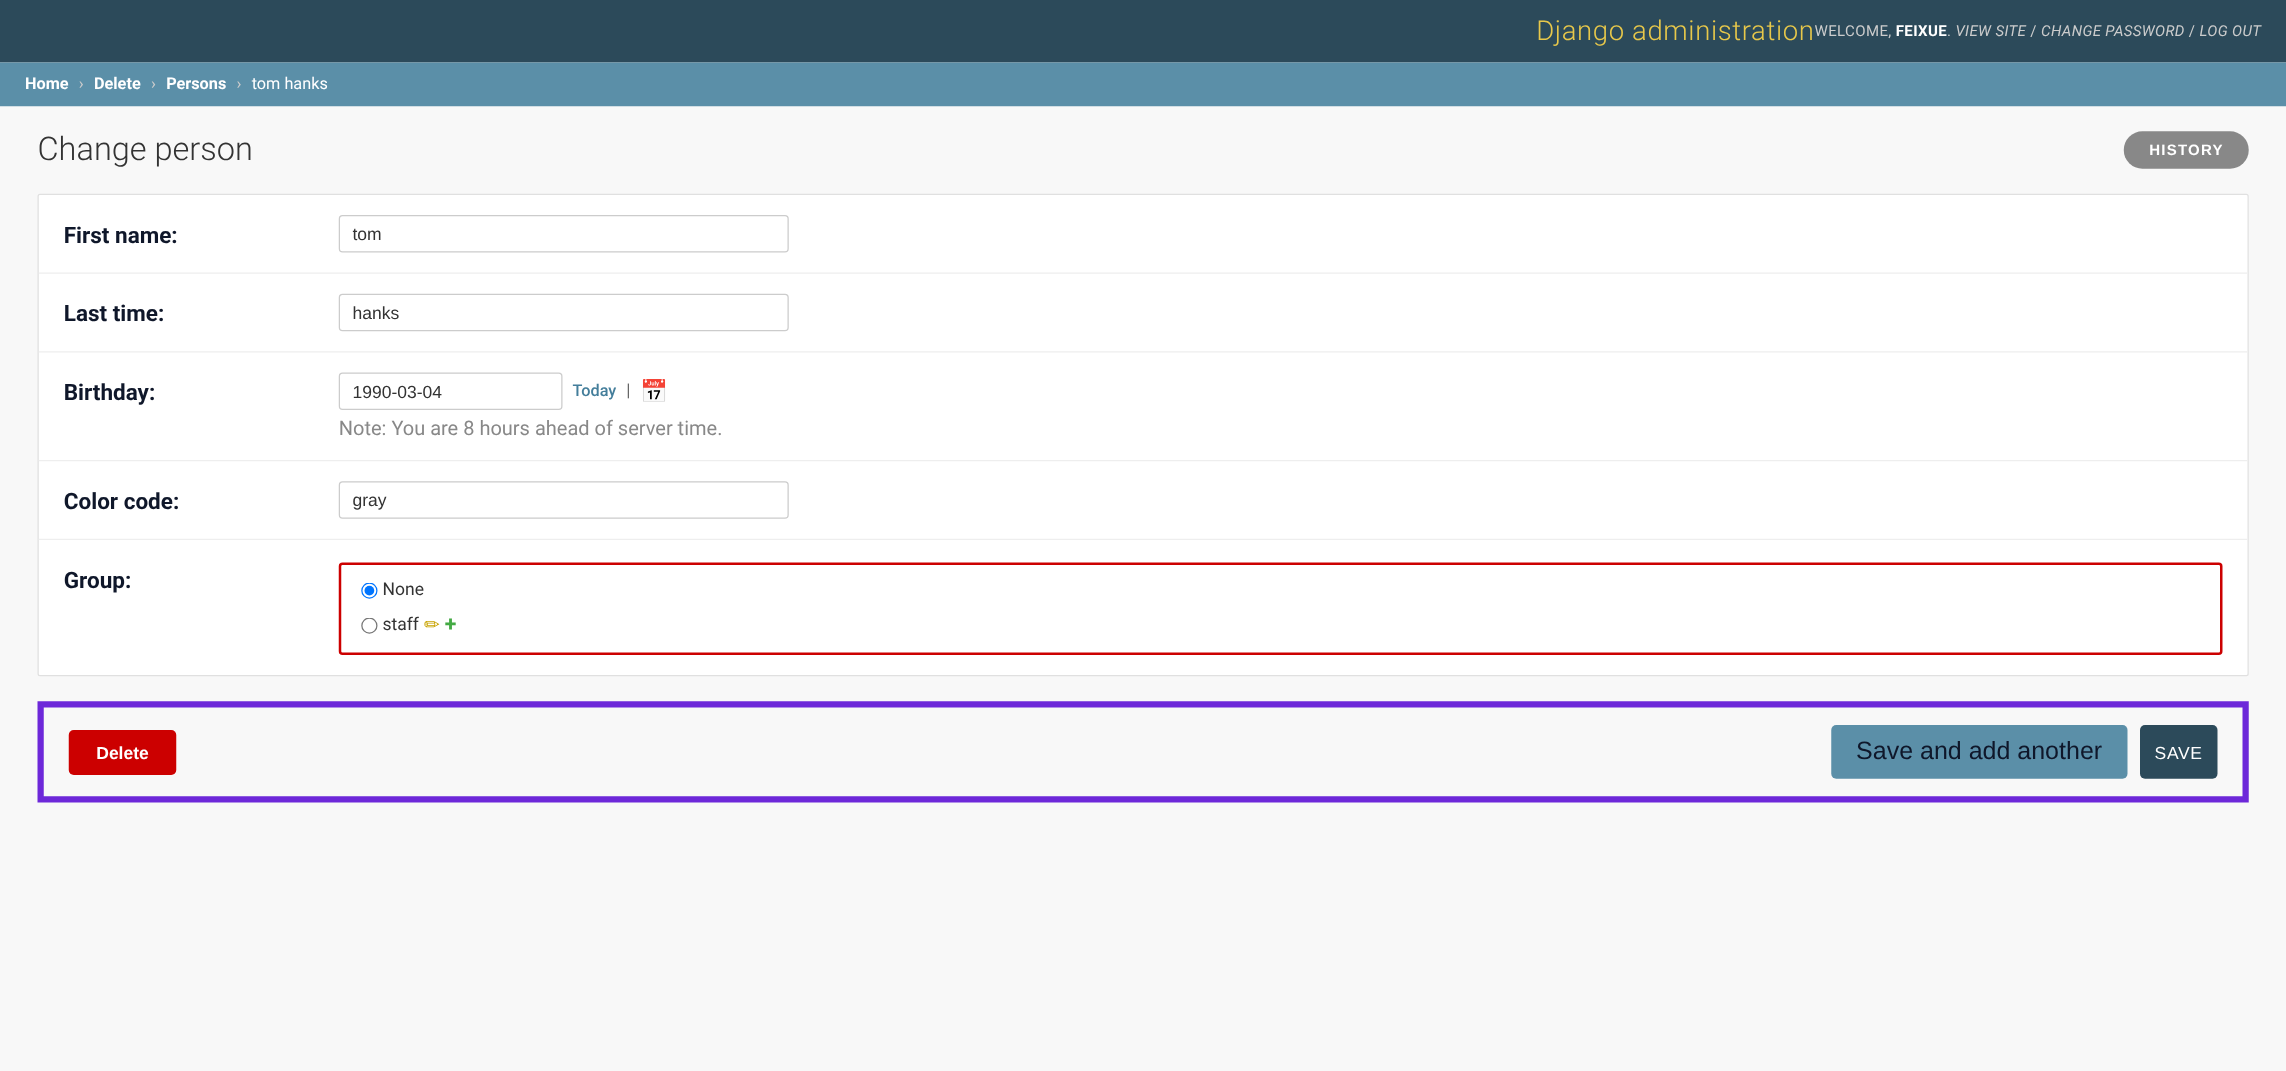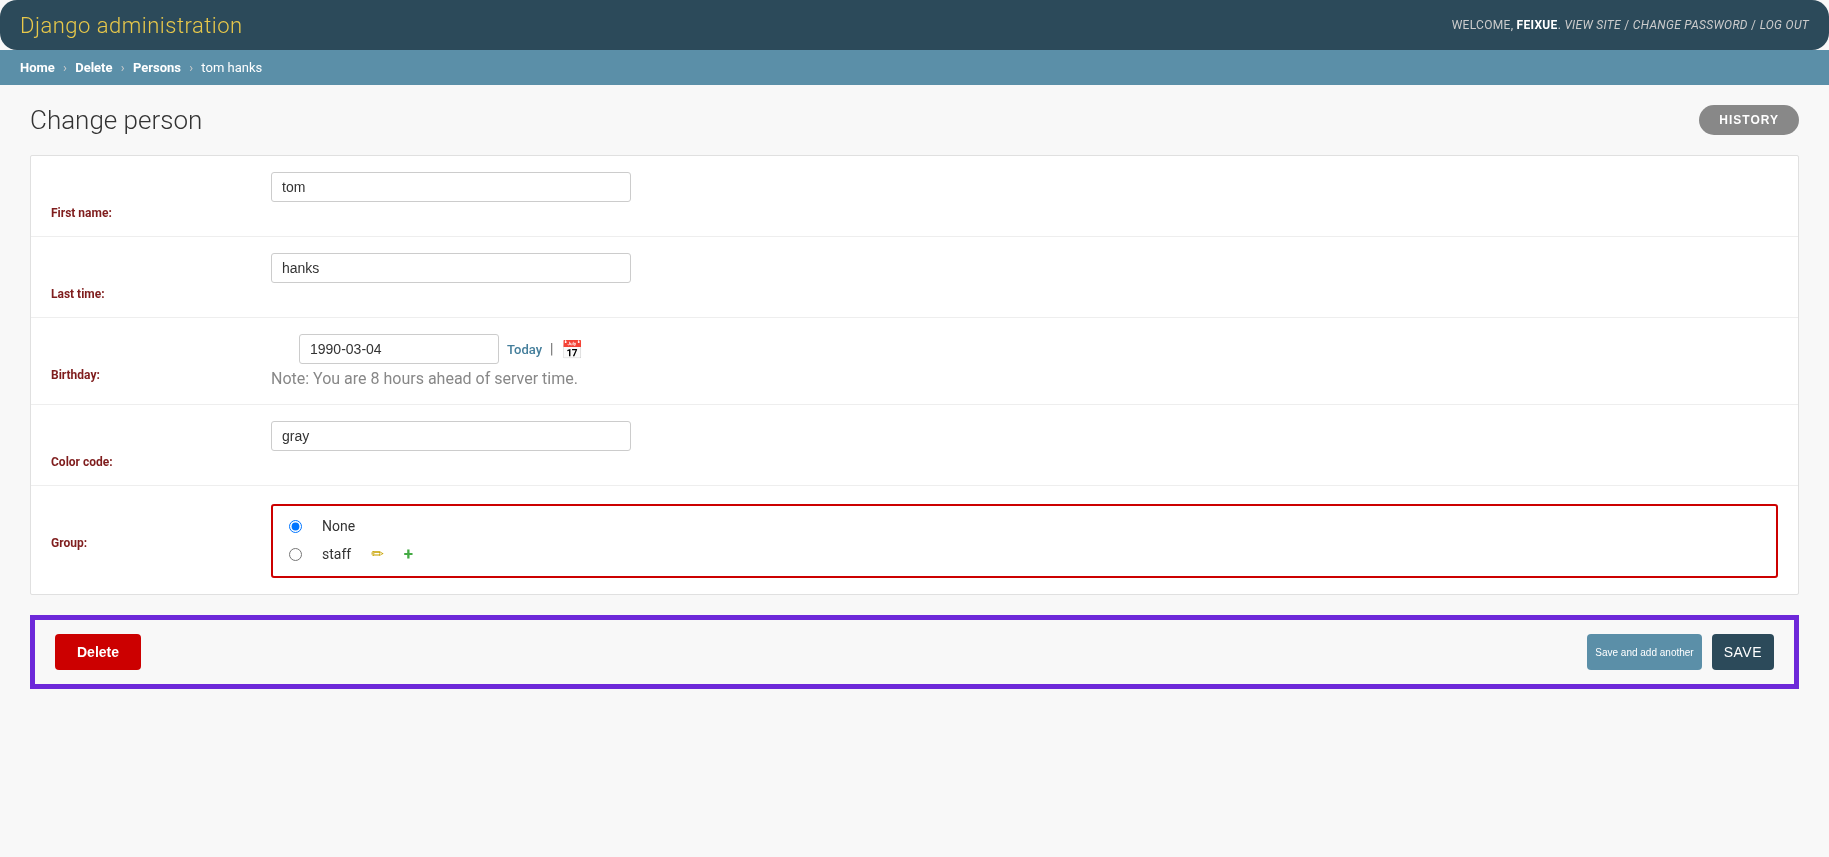--- a/index.html
+++ b/index.html
@@ -5,23 +5,22 @@
     * { box-sizing: border-box; margin: 0; padding: 0; }
     body { font-family: "Roboto", Arial, sans-serif; font-size: 14px; background: #f8f8f8; color: #333; }
 
     
     #header {
       background: #2c4a5a;
       color: #fff;
       padding: 10px 20px;
       display: flex;
       align-items: center;
-      justify-content: space-between;
+      justify-content: flex-end;
       min-height: 50px;
-      border-radius: 17px;
     }
     #header .site-title {
       color: #e8c84a;
       font-size: 22px;
       font-weight: 300;
       letter-spacing: 0.5px;
     }
     #header .user-info {
       font-size: 12px;
       color: #ccc;
@@ -95,24 +94,23 @@
       align-items: flex-start;
       padding: 16px 20px;
       border-bottom: 1px solid #eee;
     }
     .form-row:last-child { border-bottom: none; }
 
     .form-label {
       width: 220px;
       min-width: 220px;
       font-weight: 700;
-      font-size: 12px;
-      color: #7f1d1d;
+      font-size: 18px;
+      color: #0f172a;
       padding-top: 6px;
-      margin-top: 28px;
     }
 
     .form-field { flex: 1; }
 
     .form-field input[type="text"],
     .form-field input[type="date"] {
       width: 360px;
       padding: 6px 10px;
       border: 1px solid #ccc;
       border-radius: 3px;
@@ -150,21 +148,21 @@
     .group-fieldset {
       border: 2px solid #cc0000;
       border-radius: 3px;
       padding: 12px 16px;
       margin-top: 2px;
     }
 
     .radio-option {
       display: flex;
       align-items: center;
-      gap: 20px;
+      gap: 4px;
       margin-bottom: 10px;
       font-size: 14px;
     }
     .radio-option:last-child { margin-bottom: 0; }
     .radio-option input[type="radio"] { cursor: pointer; }
 
     .edit-icon {
       color: #c8a300;
       font-size: 15px;
       cursor: pointer;
@@ -200,25 +198,25 @@
       cursor: pointer;
     }
 
     .save-buttons {
       display: flex;
       gap: 10px;
     }
 
     .btn-secondary {
       background: #5b8fa8;
-      color: #ffffff;
+      color: #0f172a;
       border: none;
       border-radius: 4px;
-      padding: 10px 8px;
-      font-size: 10px;
+      padding: 10px 20px;
+      font-size: 20px;
       cursor: pointer;
     }
 
     .btn-primary {
       background: #2c4a5a;
       color: #fff;
       border: none;
       border-radius: 4px;
       padding: 10px 12px;
       font-size: 14px;
@@ -274,21 +272,21 @@
         <div class="form-label">Last time:</div>
         <div class="form-field">
           <input type="text" value="hanks" style="">
         </div>
       </div>
 
       <div class="form-row">
         <div class="form-label">Birthday:</div>
         <div class="form-field">
           <div class="date-row">
-            <input type="text" value="1990-03-04" style="width: 200px; margin-left: 28px;">
+            <input type="text" value="1990-03-04" style="width: 179px;">
             <a href="#" class="today-link">Today</a>
             <span class="date-divider">|</span>
             <span class="cal-icon">📅</span>
           </div>
           <div class="date-note">Note: You are 8 hours ahead of server time.</div>
         </div>
       </div>
 
       <div class="form-row">
         <div class="form-label">Color code:</div>

